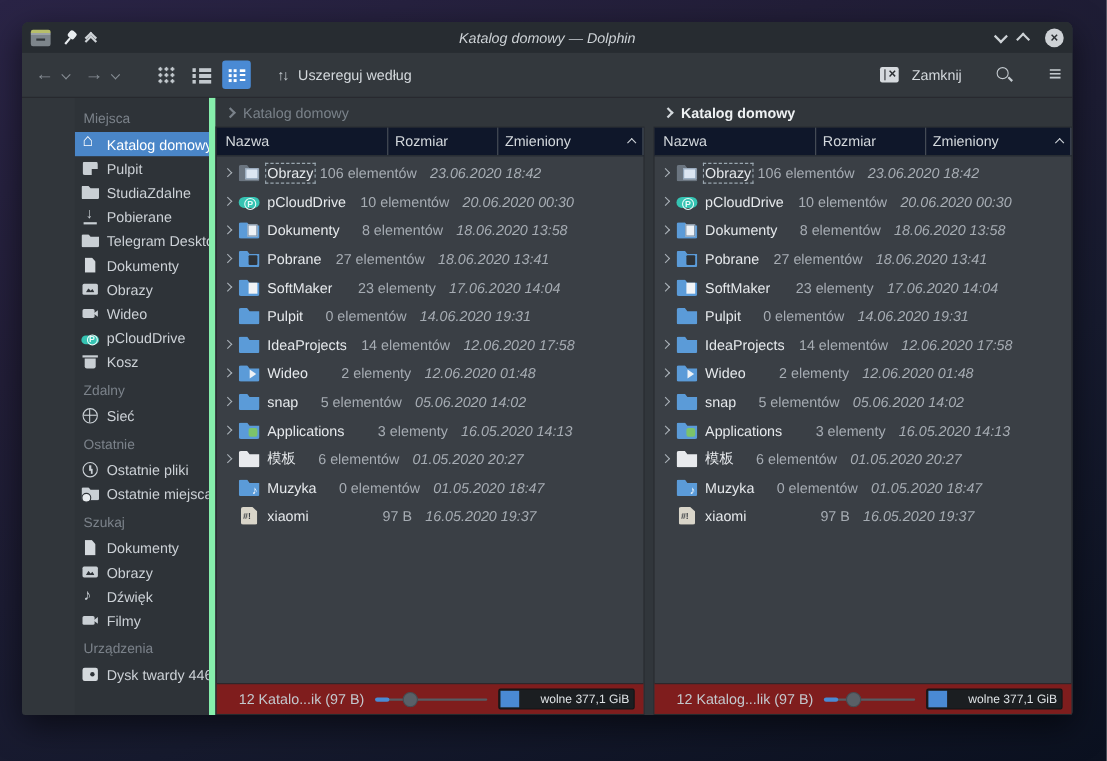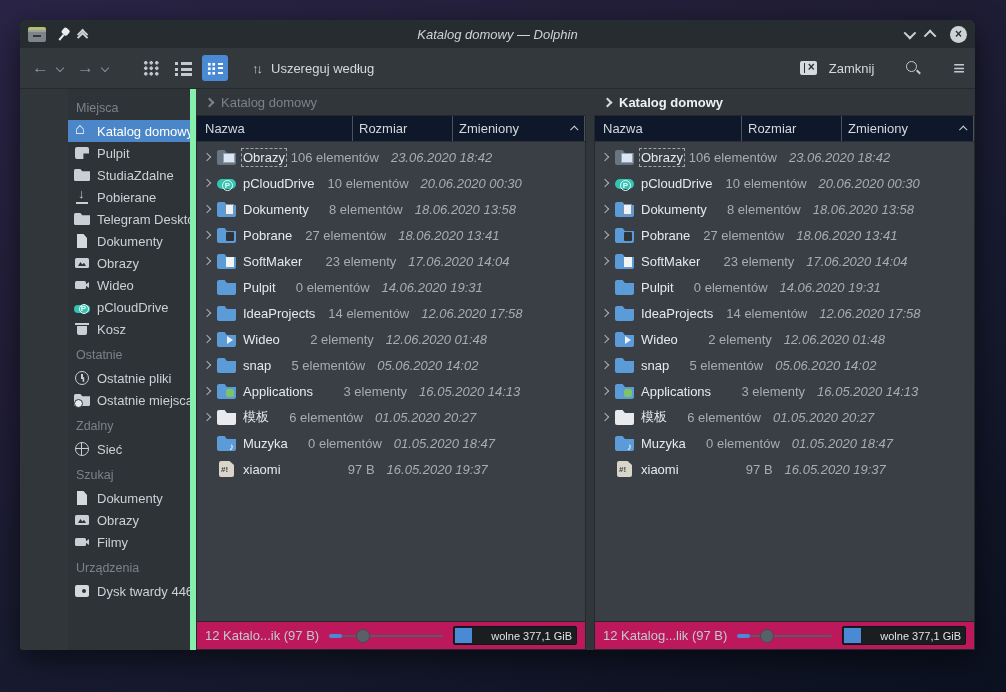--- a/index.html
+++ b/index.html
@@ -144,21 +144,21 @@
   .ic-folder-docs::after { content:""; position:absolute; right:2px; bottom:2px; width:7px; height:9px; background:#eef2f6; border:1px solid #7e92a8; }
   .ic-folder-down::after { content:""; position:absolute; right:2px; bottom:2px; width:8px; height:9px; background:#2e3338; border-radius:1px; }
   .ic-folder-soft::after { content:""; position:absolute; right:2px; bottom:2px; width:8px; height:10px; background:#f2f4f6; }
   .ic-folder-video::after { content:""; position:absolute; right:3px; bottom:3px; width:0; height:0;
     border-top:4px solid transparent; border-bottom:4px solid transparent; border-left:6px solid #eef2f6; }
   .ic-folder-apps::after { content:""; position:absolute; right:2px; bottom:2px; width:8px; height:8px; background:#7cc36a; border-radius:2px; }
   .ic-folder-music::after { content:"\266A"; position:absolute; right:2px; bottom:-1px; font-size:10px; color:#fff; }
   .ic-file-script::before { clip-path:polygon(0 0,70% 0,100% 25%,100% 100%,0 100%); background:#d9d5c9; inset:0 2px 0 2px; }
   .ic-file-script::after { content:"#!"; position:absolute; left:4px; top:4px; font-size:8px; font-weight:bold; color:#3b3f44; }
   
-  .statusbar { height:28px; flex:none; display:flex; align-items:center; gap:10px; padding:0 8px 0 8px; background:#be185d; border-top:1px solid #26292d; }
+  .statusbar { height:28px; flex:none; display:flex; align-items:center; gap:10px; padding:0 8px 0 20px; background:#7f1d1d; border-top:1px solid #26292d; }
   .st-summary { color:#c3c8cd; white-space:nowrap; }
   .zoom-slider { flex:1; height:14px; position:relative; min-width:60px; }
   .zoom-slider::before { content:""; position:absolute; left:0; right:0; top:6px; height:2.5px; background:#565c63; border-radius:2px; }
   .zs-fill { position:absolute; left:0; top:5.5px; width:13px; height:3.5px; background:#4a8ad4; border-radius:2px; }
   .zs-handle { position:absolute; left:24%; top:0; width:14px; height:14px; background:#596067; border:1px solid #464c52; border-radius:50%; }
   .capacity { width:124px; flex:none; height:19px; background:#1b1e21; border:1px solid #121416; border-radius:2px; position:relative; display:flex; align-items:center; justify-content:flex-end; padding-right:4px; }
   .cap-fill { position:absolute; left:1px; top:1px; bottom:1px; width:17px; background:#4a8ad4; }
   .cap-label { color:#dfe3e6; font-size:11px; white-space:nowrap; position:relative; }
 </style>
 </head>
@@ -252,51 +252,55 @@
     <span class="si ic-cloud"></span>
     <span>pCloudDrive</span>
   </div>
             <div class="side-item">
     <span class="si ic-trash"></span>
     <span>Kosz</span>
   </div>
           </div>
   </div>
         <div>
+    <div class="sec-title">Zdalny</div>
+    <div class="sec-items">
+            <div class="side-item">
+    <span class="si ic-globe"></span>
+    <span>Sieć</span>
+  </div>
+          </div>
+  </div>
+        <div>
     <div class="sec-title">Ostatnie</div>
     <div class="sec-items">
             <div class="side-item">
     <span class="si ic-clock"></span>
     <span>Ostatnie pliki</span>
   </div>
             <div class="side-item">
     <span class="si ic-clockfolder"></span>
     <span>Ostatnie miejsca</span>
-  </div>
-          </div>
-  </div>
-        <div>
-    <div class="sec-title">Zdalny</div>
-    <div class="sec-items">
-            <div class="side-item">
-    <span class="si ic-globe"></span>
-    <span>Sieć</span>
   </div>
           </div>
   </div>
         <div>
     <div class="sec-title">Szukaj</div>
     <div class="sec-items">
             <div class="side-item">
     <span class="si ic-doc-g"></span>
     <span>Dokumenty</span>
   </div>
             <div class="side-item">
     <span class="si ic-image-g"></span>
     <span>Obrazy</span>
+  </div>
+            <div class="side-item">
+    <span class="si ic-music"></span>
+    <span>Dźwięk</span>
   </div>
             <div class="side-item">
     <span class="si ic-video-g"></span>
     <span>Filmy</span>
   </div>
           </div>
   </div>
         <div>
     <div class="sec-title">Urządzenia</div>
     <div class="sec-items">

